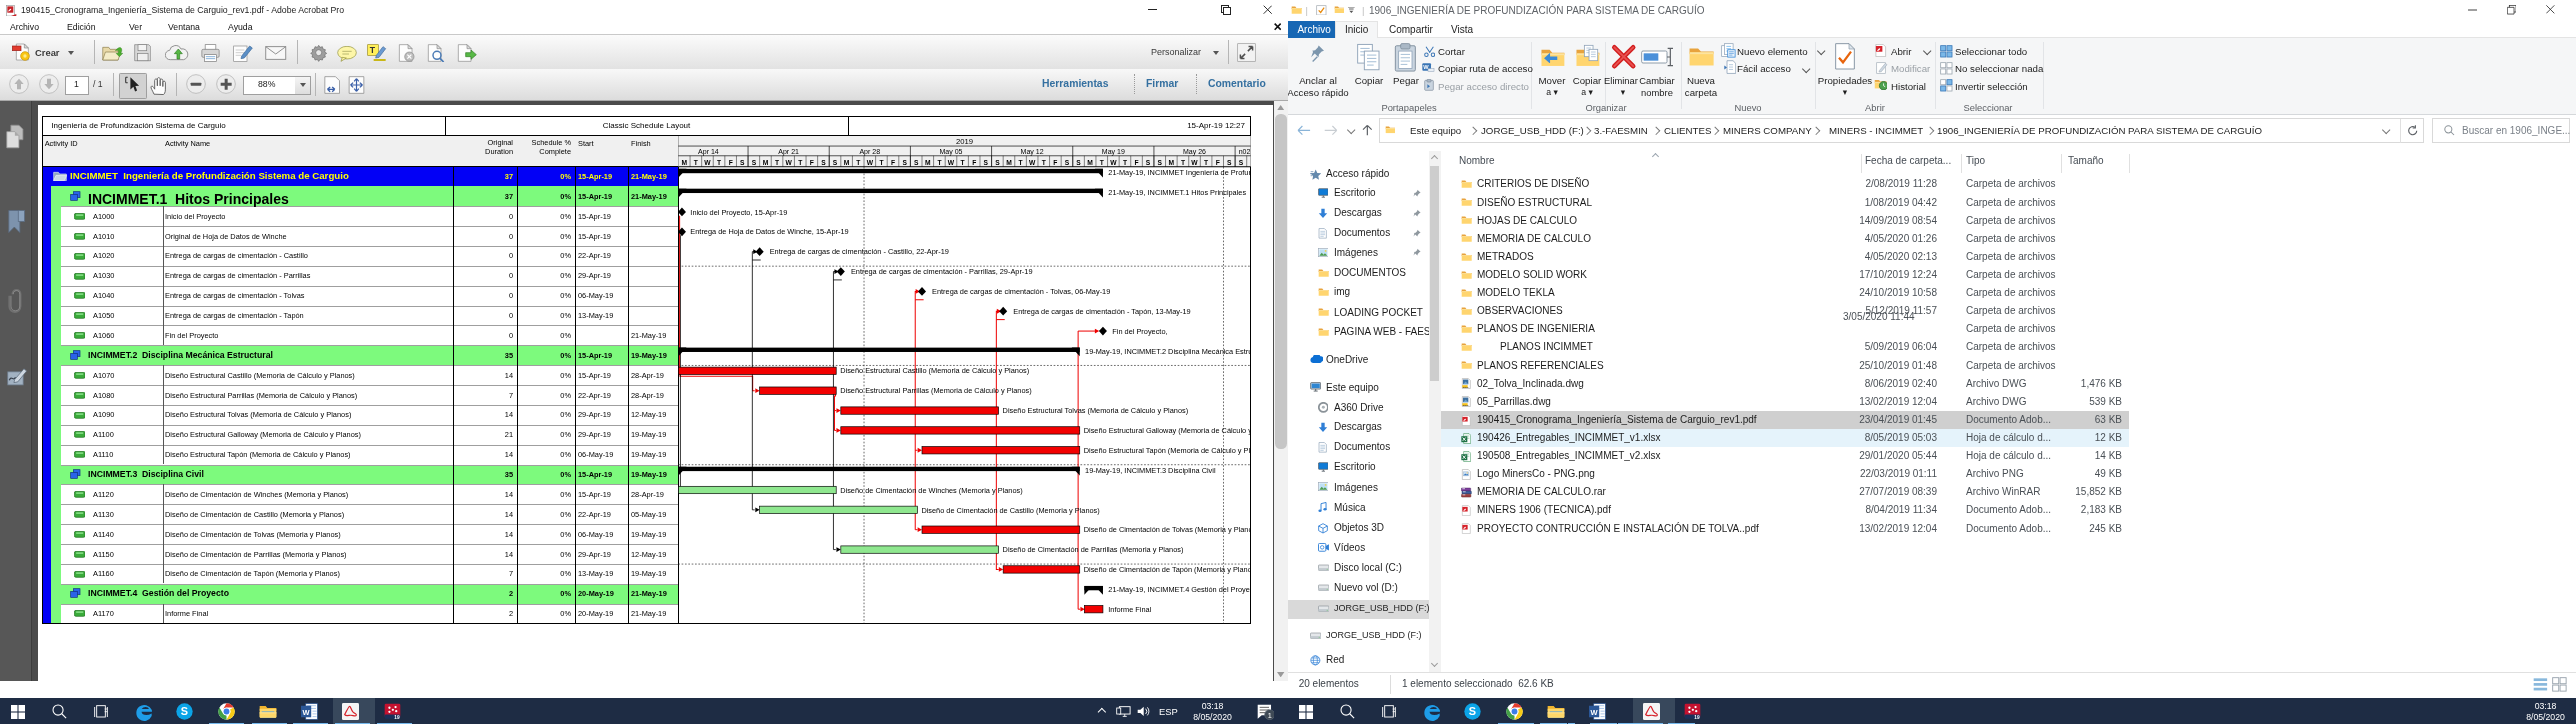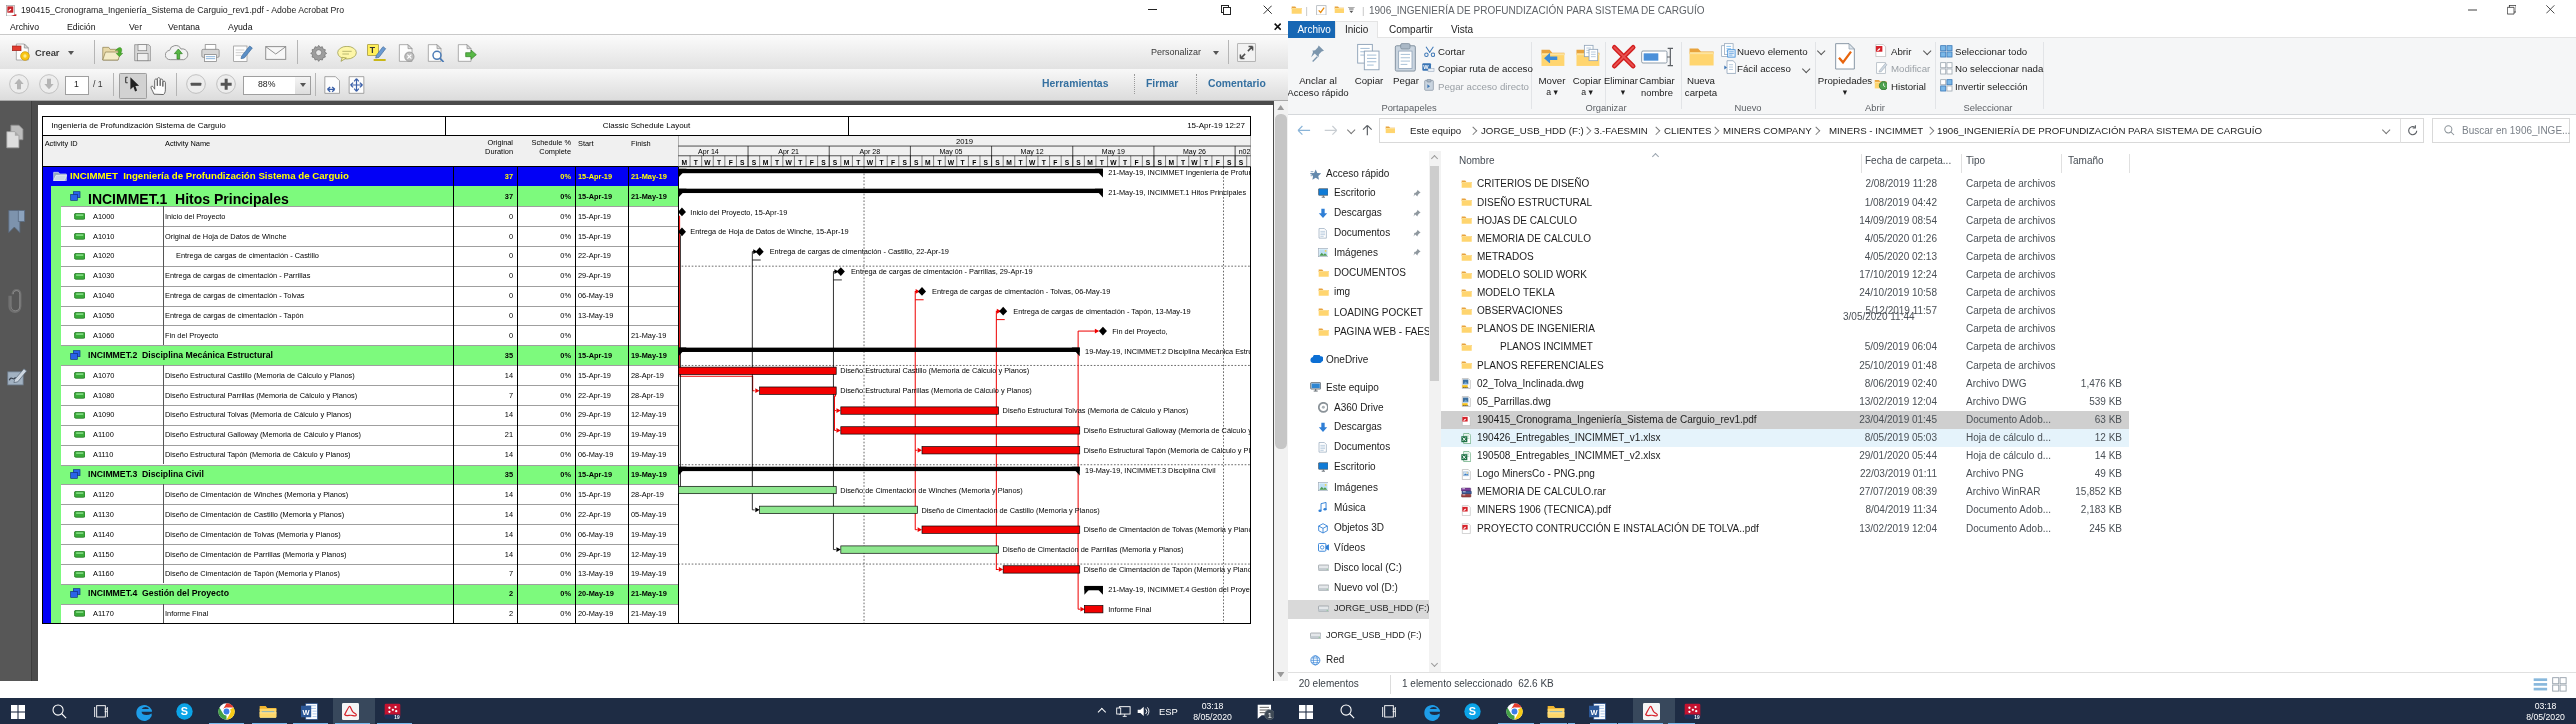--- a/index.html
+++ b/index.html
@@ -311,21 +311,21 @@
 <div class="t" style="left:55px;top:127px;font-size:7.4px;color:#000;">A1010</div>
 <div class="t" style="left:127px;top:127px;font-size:7.4px;color:#000;">Original de Hoja de Datos de Winche</div>
 <div class="t" style="left:415px;top:127px;width:60px;text-align:right;font-size:7.4px;color:#000;">0</div>
 <div class="t" style="left:479px;top:127px;width:54px;text-align:right;font-size:7.4px;color:#000;">0%</div>
 <div class="t" style="left:540px;top:127px;font-size:7.4px;color:#000;">15-Apr-19</div>
 <svg class="a" style="left:36px;top:148px;" width="11.4" height="6.7" viewBox="0 0 17 10">
         <rect x="0.5" y="0.5" width="16" height="9" rx="2.5" fill="#3aab3a" stroke="#1c6b1c"></rect>
         <rect x="3" y="2" width="11" height="2.5" rx="1" fill="#7ed87e"></rect>
       </svg>
 <div class="t" style="left:55px;top:146px;font-size:7.4px;color:#000;">A1020</div>
-<div class="t" style="left:127px;top:146px;font-size:7.4px;color:#000;margin-left:11px;">Entrega de cargas de cimentación - Castillo</div>
+<div class="t" style="left:127px;top:146px;font-size:7.4px;color:#000;">Entrega de cargas de cimentación - Castillo</div>
 <div class="t" style="left:415px;top:146px;width:60px;text-align:right;font-size:7.4px;color:#000;">0</div>
 <div class="t" style="left:479px;top:146px;width:54px;text-align:right;font-size:7.4px;color:#000;">0%</div>
 <div class="t" style="left:540px;top:146px;font-size:7.4px;color:#000;">22-Apr-19</div>
 <svg class="a" style="left:36px;top:168px;" width="11.4" height="6.7" viewBox="0 0 17 10">
         <rect x="0.5" y="0.5" width="16" height="9" rx="2.5" fill="#3aab3a" stroke="#1c6b1c"></rect>
         <rect x="3" y="2" width="11" height="2.5" rx="1" fill="#7ed87e"></rect>
       </svg>
 <div class="t" style="left:55px;top:166px;font-size:7.4px;color:#000;">A1030</div>
 <div class="t" style="left:127px;top:166px;font-size:7.4px;color:#000;">Entrega de cargas de cimentación - Parrillas</div>
 <div class="t" style="left:415px;top:166px;width:60px;text-align:right;font-size:7.4px;color:#000;">0</div>

